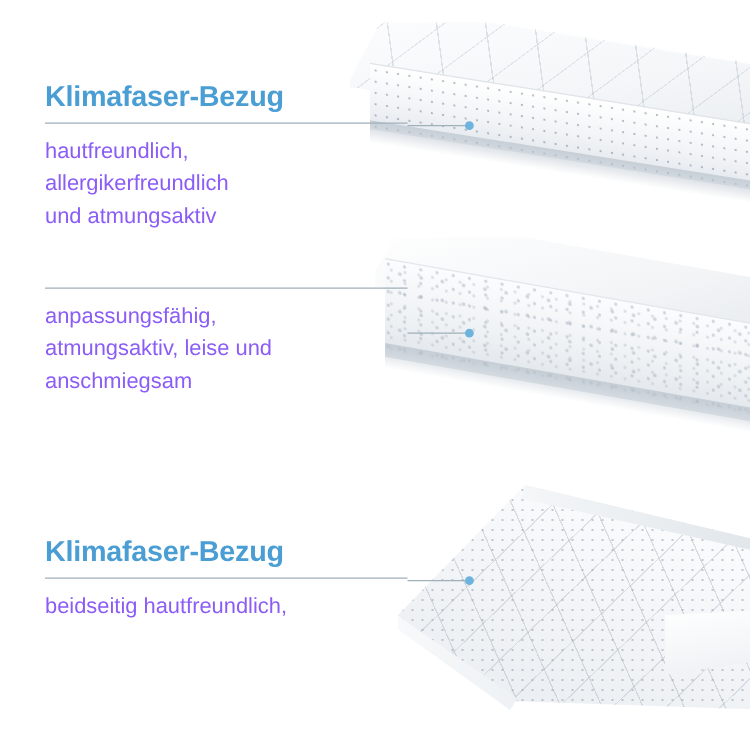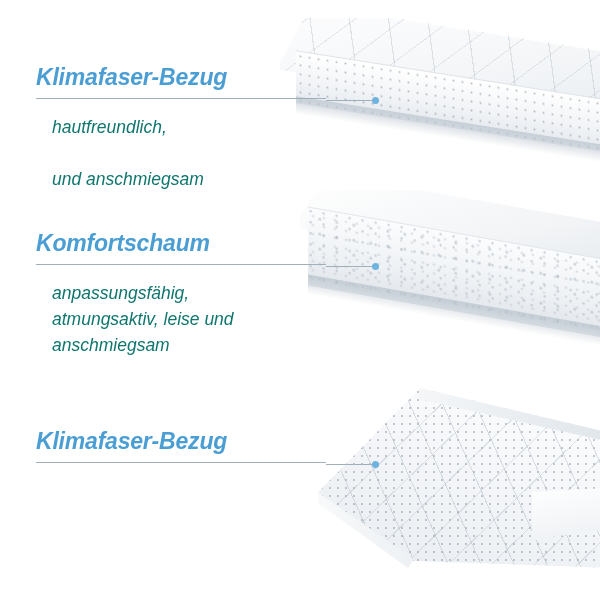--- a/index.html
+++ b/index.html
@@ -9,21 +9,20 @@
   }
   body {
     font-family: "Liberation Sans", sans-serif;
   }
   .canvas {
     position: relative;
     width: 600px;
     height: 600px;
     background: #ffffff;
     overflow: hidden;
-    font-style: italic;
   }
 
   
   .art-layer {
     position: absolute;
     overflow: hidden;
   }
 
   
   .slab1 {
@@ -189,24 +188,24 @@
     margin: 0 0 7px 0;
     white-space: nowrap;
   }
   .block .rule {
     height: 1px;
     background: #9fb0bb;
     width: 290px;
     margin: 0 0 9px 0;
   }
   .block .body {
-    color: #0f766e;
+    color: #8b5cf6;
     font-size: 17.5px;
     line-height: 1.48;
-    margin: 16px;
+    margin: 0;
   }
 
   .b1 { top: 64px; }
   .b2 { top: 230px; }
   .b3 { top: 428px; }
 
   
   .connector {
     position: absolute;
     height: 1px;
@@ -263,37 +262,36 @@
   <div class="connector c2"></div>
   <div class="dot d2"></div>
   <div class="connector c3"></div>
   <div class="dot d3"></div>
 
   <div class="block b1">
     <p class="heading">Klimafaser-Bezug</p>
     <div class="rule"></div>
     <p class="body">
       <span>hautfreundlich,</span><br>
-      <br>
-      <span>und anschmiegsam</span>
+      <span>allergikerfreundlich</span><br>
+      <span>und atmungsaktiv</span>
     </p>
   </div>
 
   <div class="block b2">
-    <p class="heading">Komfortschaum</p>
     <div class="rule"></div>
     <p class="body">
       <span>anpassungsfähig,</span><br>
       <span>atmungsaktiv, leise und</span><br>
       <span>anschmiegsam</span>
     </p>
   </div>
 
   <div class="block b3">
     <p class="heading">Klimafaser-Bezug</p>
     <div class="rule"></div>
     <p class="body">
-      <br>
+      <span>beidseitig hautfreundlich,</span><br>
       <br>
     </p>
   </div>
 
 </div>
 
 </body></html>

